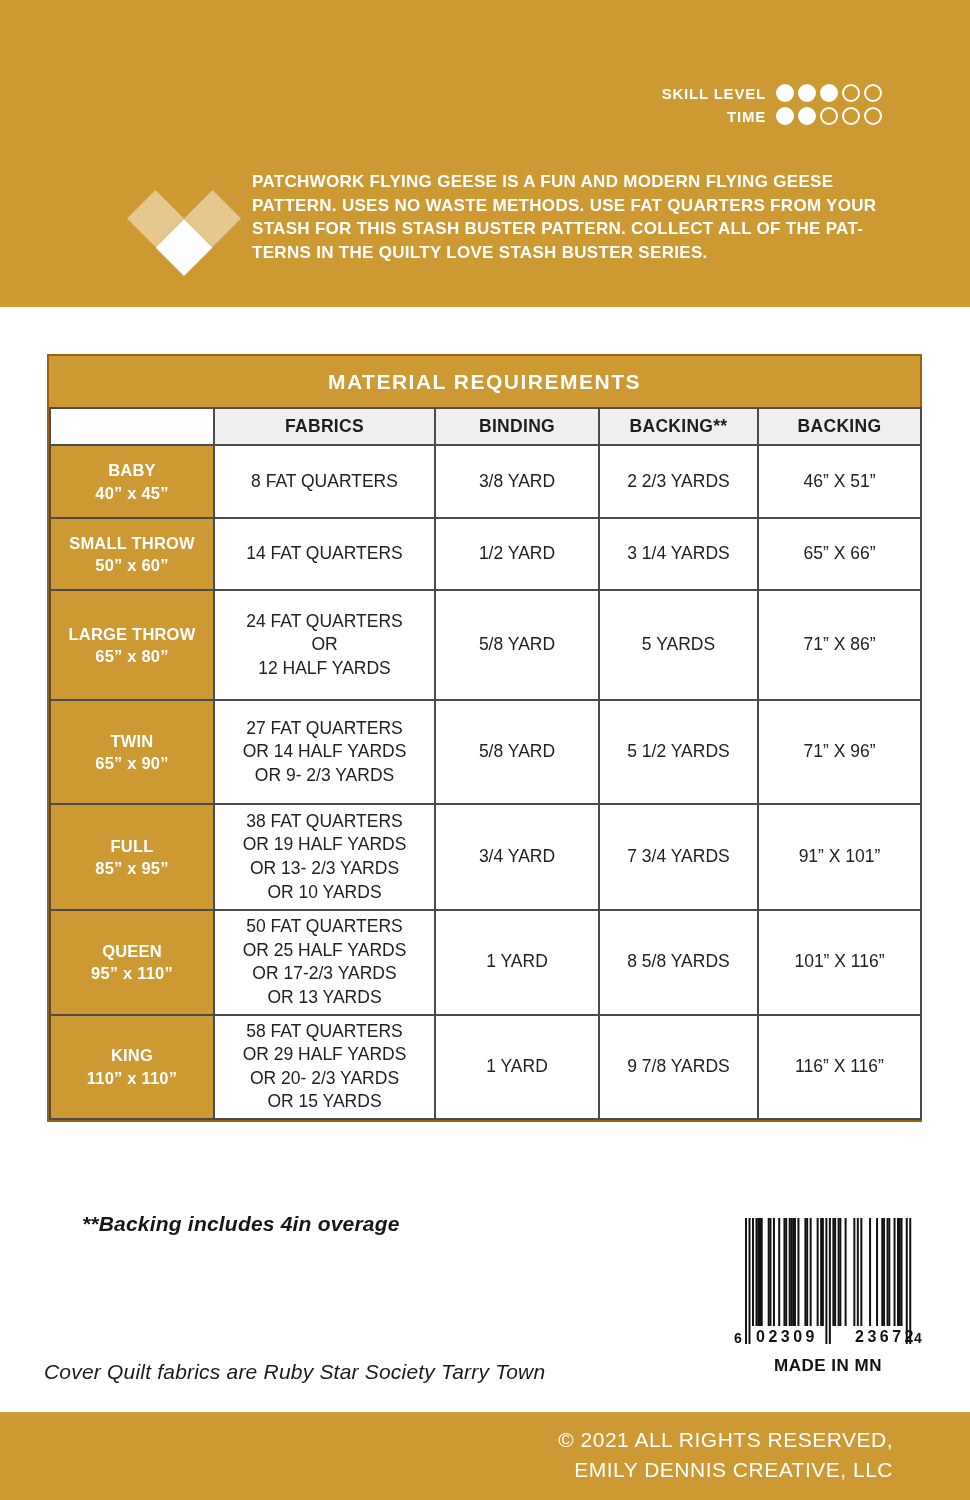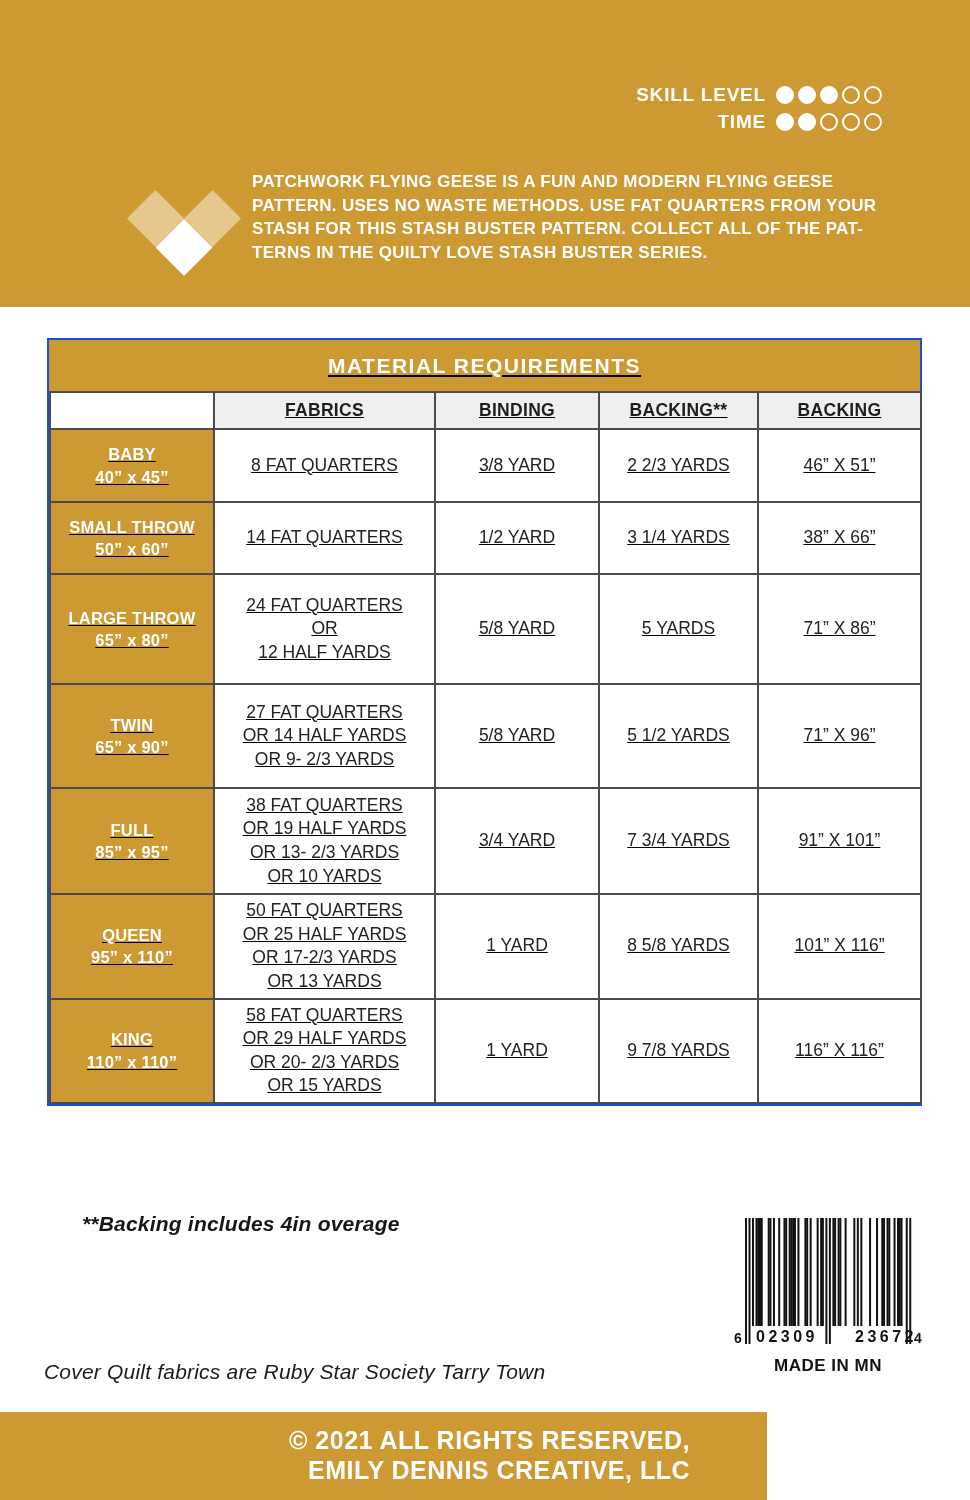--- a/index.html
+++ b/index.html
@@ -3,37 +3,37 @@
 <meta charset="utf-8">
 <style>
   html,body{margin:0;padding:0;background:#ffffff;}
   .page{position:relative;width:970px;height:1500px;overflow:hidden;background:#ffffff;
         font-family:"Liberation Sans",sans-serif;}
 
   
   .gold-header{position:absolute;left:0;top:0;width:970px;height:307px;background:#CC9933;}
   .ratings{position:absolute;top:84px;right:88px;display:flex;flex-direction:column;gap:5px;align-items:flex-end;}
   .rating-row{display:flex;align-items:center;}
-  .rating-label{color:#ffffff;font-weight:bold;font-size:19px;letter-spacing:.8px;margin-right:10px;}
+  .rating-label{color:#ffffff;font-weight:bold;font-size:15px;letter-spacing:.8px;margin-right:10px;}
   .dots{display:flex;gap:4px;align-items:center;}
   .dot{width:18px;height:18px;border-radius:50%;border:2.5px solid #ffffff;box-sizing:border-box;}
   .dot.filled{background:#ffffff;}
 
   .heart{position:absolute;left:127px;top:190px;width:114px;height:88px;}
   .heart .d{position:absolute;width:57px;height:57px;clip-path:polygon(50% 0,100% 50%,50% 100%,0 50%);}
   .heart .tan{background:#E5C88E;}
   .heart .l{left:0;top:0;}
   .heart .r{left:57px;top:0;}
   .heart .wht{background:#ffffff;left:28.5px;top:29px;}
 
   .desc{position:absolute;left:252px;top:170px;width:668px;margin:0;color:#ffffff;
         font-size:17px;line-height:23.5px;font-weight:bold;letter-spacing:.3px;white-space:pre-line;}
 
   
-  .tbl-frame{position:absolute;left:47px;top:338px;width:871px;border:2px solid #1d4ed8;text-decoration:underline;}
+  .tbl-frame{position:absolute;left:47px;top:354px;width:871px;border:2px solid #a16207;}
   .tbl-title{height:51px;line-height:51px;background:#CC9933;color:#ffffff;text-align:center;
              font-size:21px;font-weight:bold;letter-spacing:1.5px;}
   table.req{width:100%;border-collapse:collapse;table-layout:fixed;}
   table.req th,table.req td{border:2px solid #4B4B4D;text-align:center;vertical-align:middle;
              white-space:pre-line;padding:4px 6px;box-sizing:border-box;}
   tr.cols th{height:37px;background:#EFEFEF;color:#1E1E20;font-size:17.5px;font-weight:bold;letter-spacing:.3px;}
   tr.cols th.corner{background:#ffffff;}
   th.size-cell{background:#CC9933;color:#ffffff;font-weight:bold;font-size:16.5px;line-height:1.35;letter-spacing:.2px;}
   td.val{color:#222224;font-size:17.5px;line-height:1.35;}
 
@@ -51,23 +51,23 @@
             text-align:center;letter-spacing:3.5px;}
   .bc-g1{left:17px;width:74px;}
   .bc-g2{left:116px;width:74px;}
   .made-in{position:absolute;left:0;top:138px;width:190px;text-align:center;color:#121212;
            font-size:17px;font-weight:bold;letter-spacing:.5px;}
 
   .cover-note{position:absolute;left:44px;top:1360px;margin:0;color:#1b1b1b;
               font-size:21px;font-style:italic;letter-spacing:.2px;}
 
   
-  .gold-footer{position:absolute;left:0;top:1412px;width:767px;height:88px;background:#CC9933;
+  .gold-footer{position:absolute;left:0;top:1412px;width:970px;height:88px;background:#CC9933;
                box-sizing:border-box;padding:13px 77px 0 0;text-align:right;color:#ffffff;
-               font-size:25px;font-weight:bold;line-height:30px;letter-spacing:.5px;}
+               font-size:21px;font-weight:normal;line-height:30px;letter-spacing:.5px;}
 </style>
 </head>
 <body>
 
 <div class="page">
 
   <header class="gold-header">
     <div class="ratings">
       <div class="rating-row">
         <span class="rating-label">SKILL LEVEL</span>
@@ -130,21 +130,21 @@
             <td class="val">3/8 YARD</td>
             <td class="val">2 2/3 YARDS</td>
             <td class="val">46” X 51”</td>
           </tr>
           <tr style="height: 72px;">
             <th class="size-cell">SMALL THROW
 50” x 60”</th>
             <td class="val">14 FAT QUARTERS</td>
             <td class="val">1/2 YARD</td>
             <td class="val">3 1/4 YARDS</td>
-            <td class="val">38” X 66”</td>
+            <td class="val">65” X 66”</td>
           </tr>
           <tr style="height: 110px;">
             <th class="size-cell">LARGE THROW
 65” x 80”</th>
             <td class="val">24 FAT QUARTERS
 OR
 12 HALF YARDS</td>
             <td class="val">5/8 YARD</td>
             <td class="val">5 YARDS</td>
             <td class="val">71” X 86”</td>

